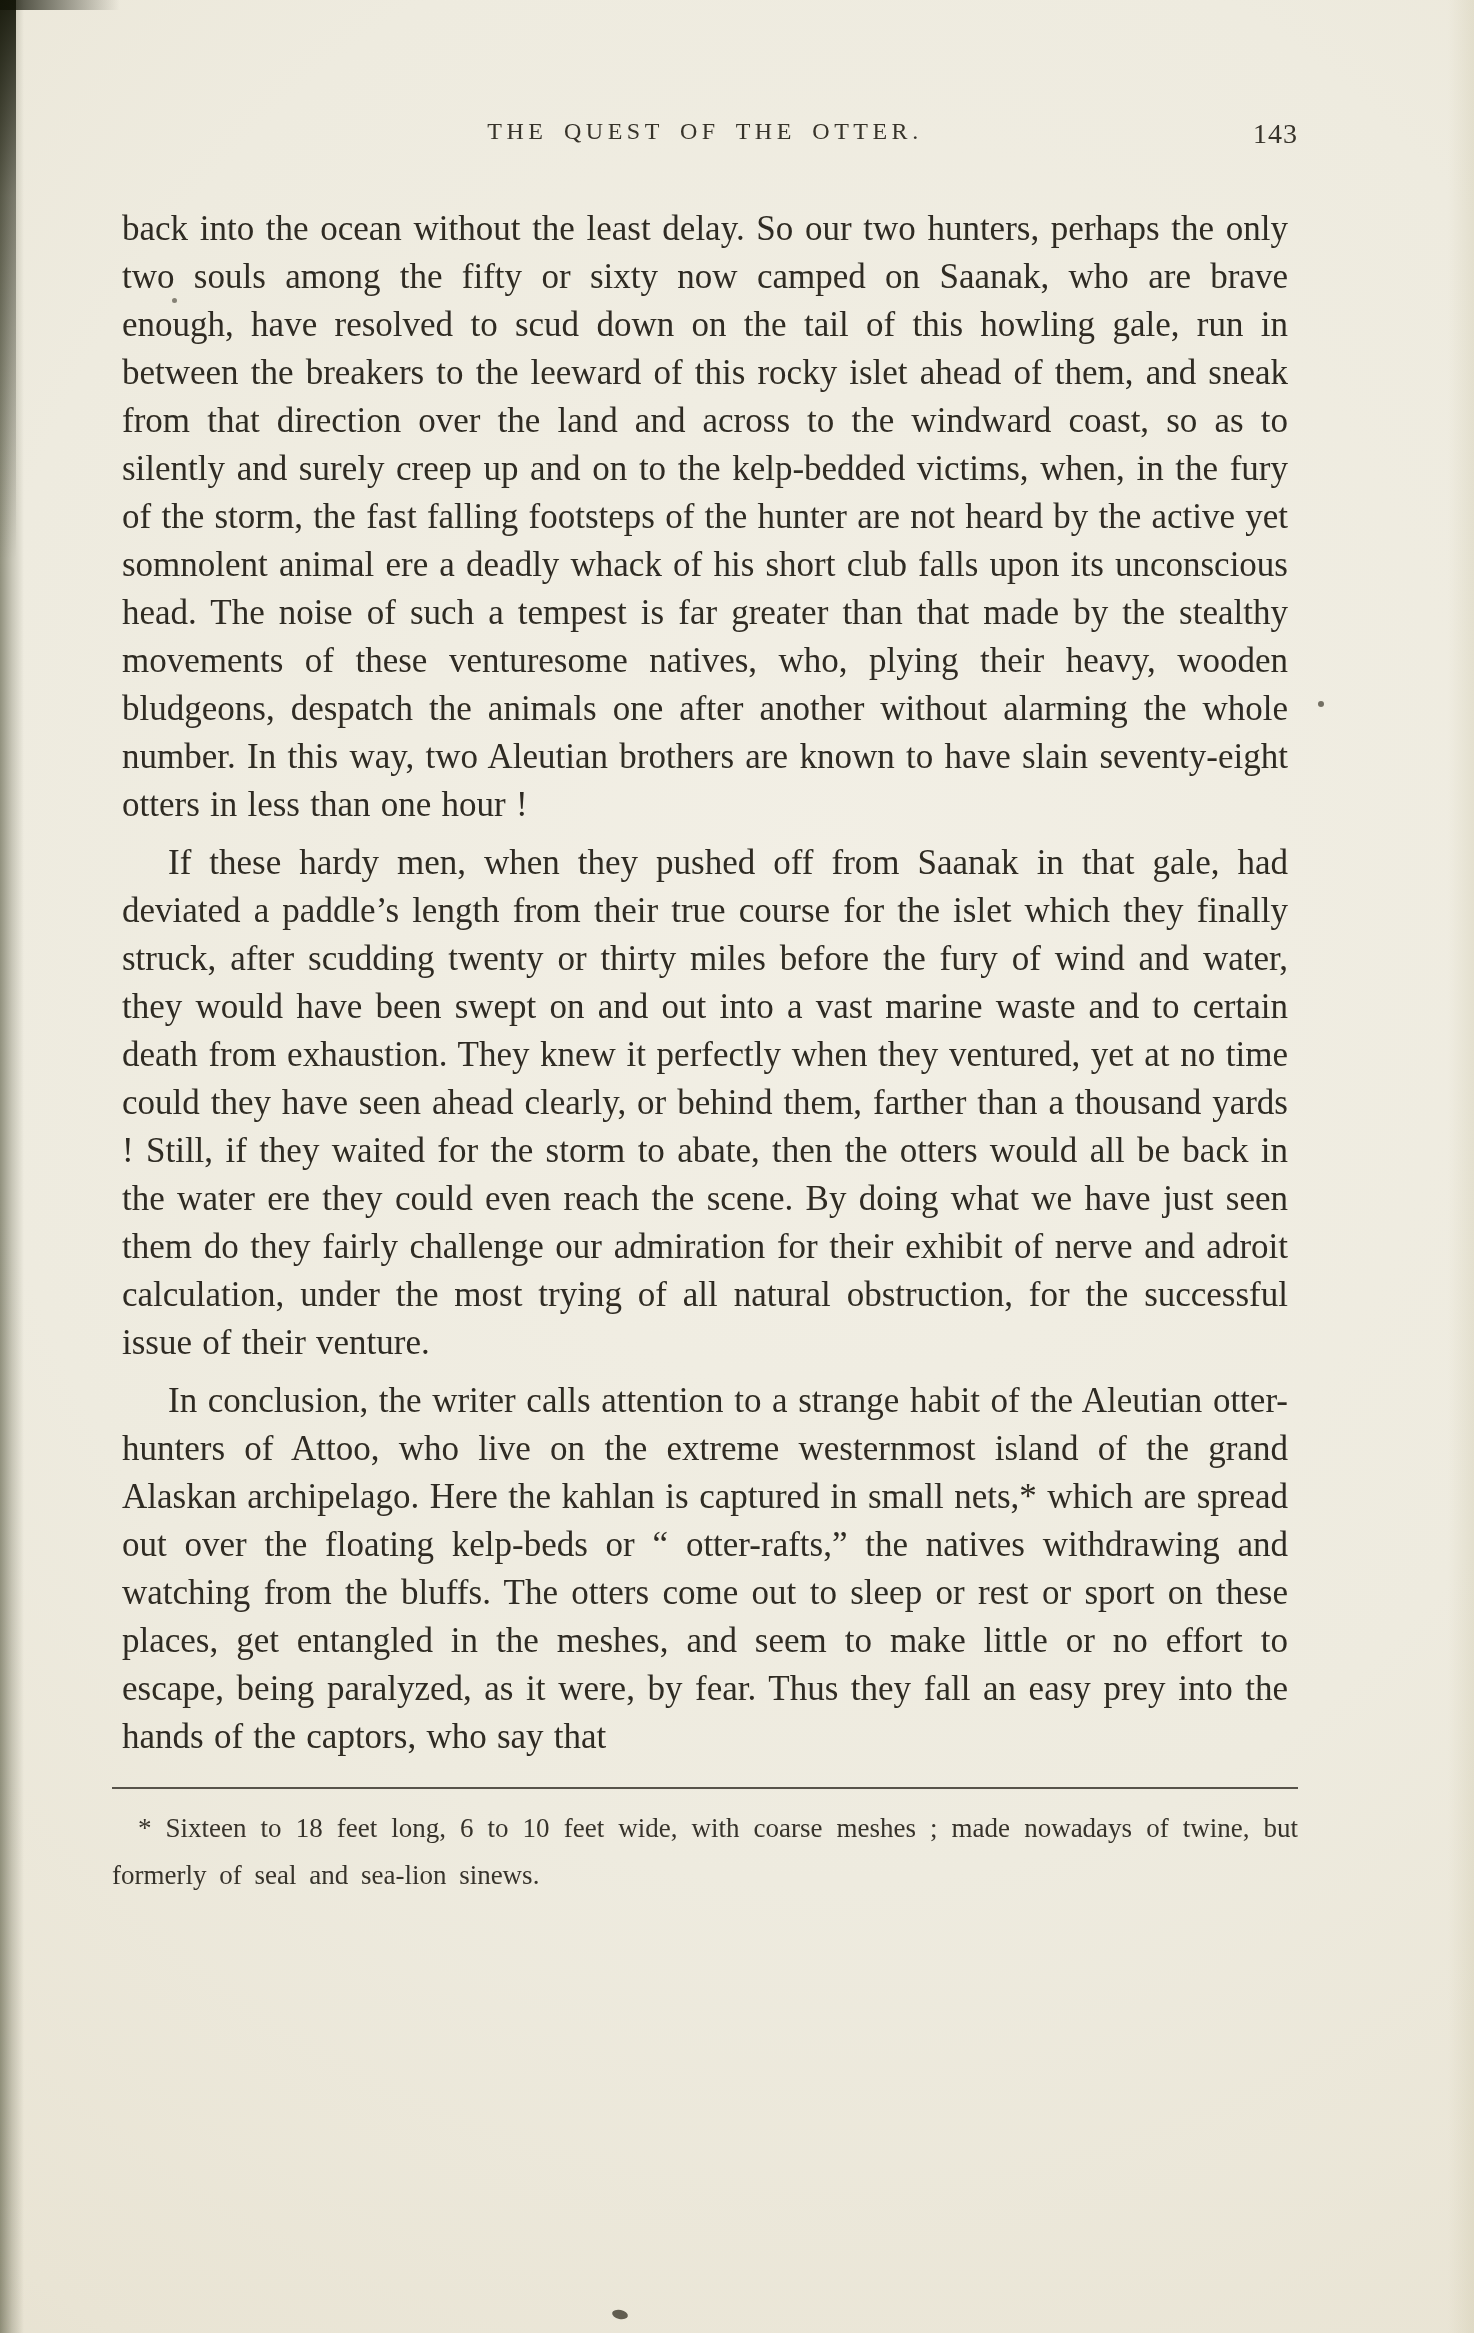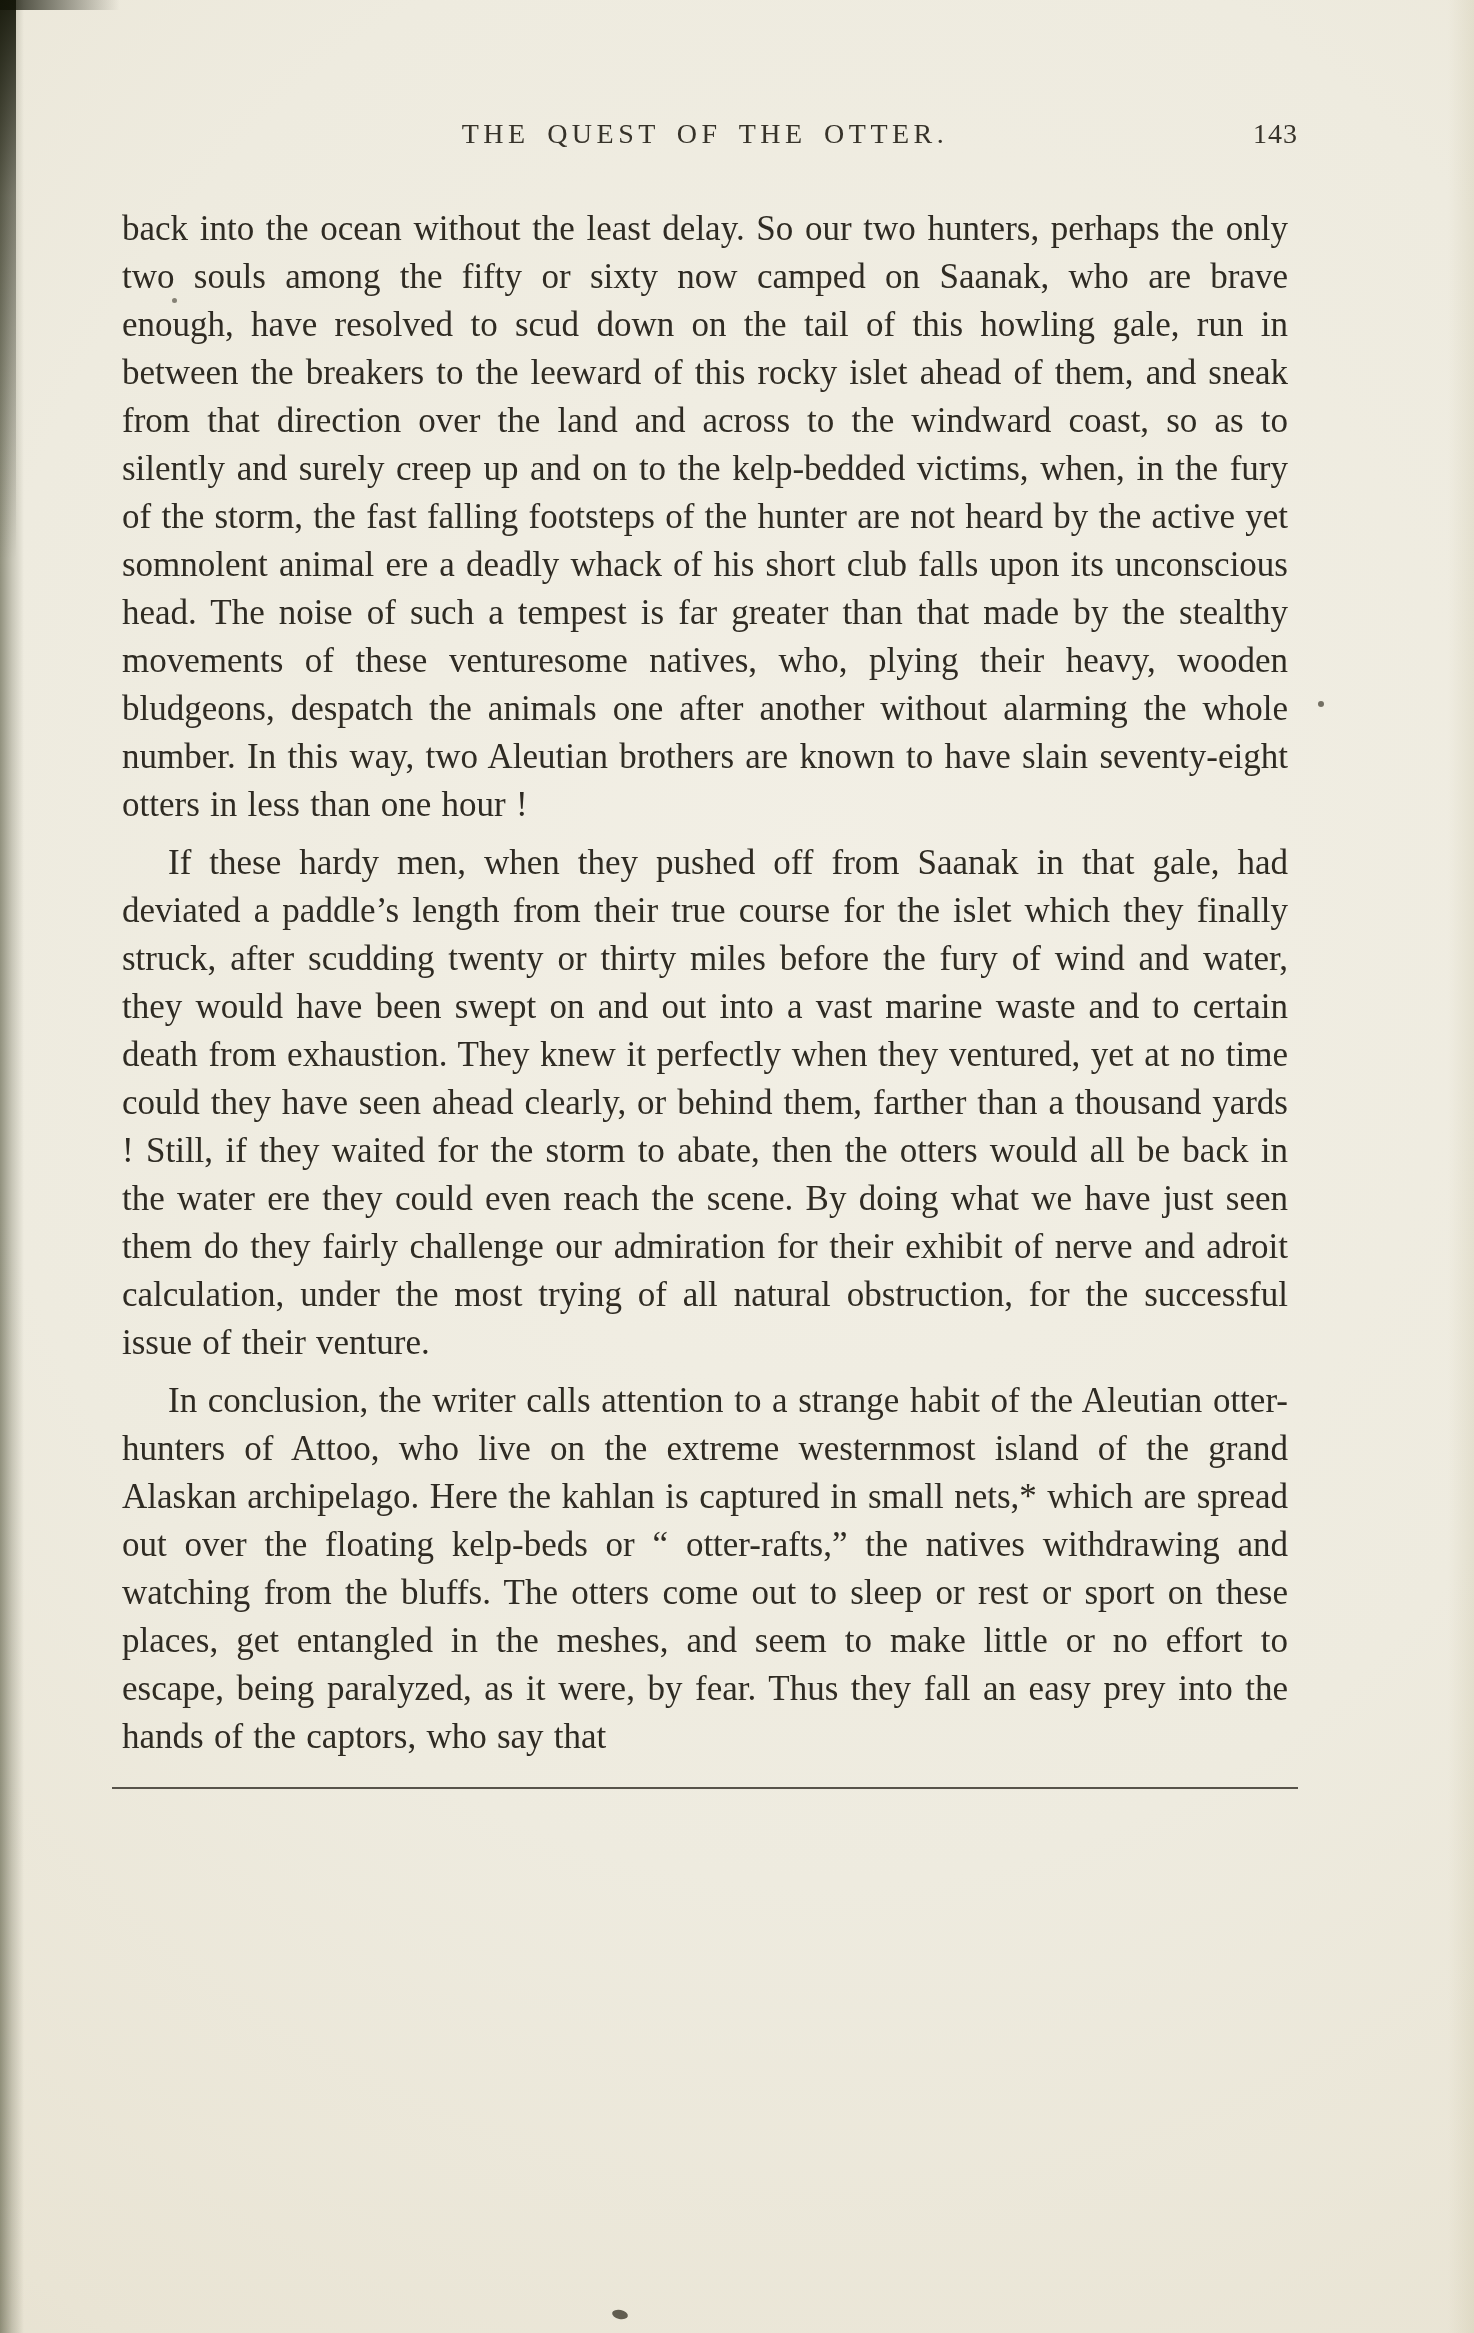--- a/index.html
+++ b/index.html
@@ -64,21 +64,21 @@
     top: 118px;
   }
 
   .running-head {
     position: relative;
     height: 42px;
     margin-bottom: 45px;
     text-align: center;
   }
   .running-title {
-    font-size: 28px;
+    font-size: 24px;
     letter-spacing: 4.5px;
     color: #37332a;
     word-spacing: 6px;
   }
   .page-number {
     position: absolute;
     right: 0;
     top: 0;
     font-size: 28px;
     letter-spacing: 1px;
@@ -136,19 +136,20 @@
     </div>
 
     <p class="body">back into the ocean without the least delay. So our two hunters, perhaps the only two souls among the fifty or sixty now camped on Saanak, who are brave enough, have resolved to scud down on the tail of this howling gale, run in between the breakers to the leeward of this rocky islet ahead of them, and sneak from that direction over the land and across to the windward coast, so as to silently and surely creep up and on to the kelp-bedded victims, when, in the fury of the storm, the fast falling footsteps of the hunter are not heard by the active yet somnolent animal ere a deadly whack of his short club falls upon its unconscious head. The noise of such a tempest is far greater than that made by the stealthy movements of these venturesome natives, who, plying their heavy, wooden bludgeons, despatch the animals one after another without alarming the whole number. In this way, two Aleutian brothers are known to have slain seventy-eight otters in less than one hour !</p>
 
     <p class="body indent">If these hardy men, when they pushed off from Saanak in that gale, had deviated a paddle’s length from their true course for the islet which they finally struck, after scudding twenty or thirty miles before the fury of wind and water, they would have been swept on and out into a vast marine waste and to certain death from exhaustion. They knew it perfectly when they ventured, yet at no time could they have seen ahead clearly, or behind them, farther than a thousand yards ! Still, if they waited for the storm to abate, then the otters would all be back in the water ere they could even reach the scene. By doing what we have just seen them do they fairly challenge our admiration for their exhibit of nerve and adroit calculation, under the most trying of all natural obstruction, for the successful issue of their venture.</p>
 
     <p class="body indent">In conclusion, the writer calls attention to a strange habit of the Aleutian otter-hunters of Attoo, who live on the extreme westernmost island of the grand Alaskan archipelago. Here the kahlan is captured in small nets,* which are spread out over the floating kelp-beds or “ otter-rafts,” the natives withdrawing and watching from the bluffs. The otters come out to sleep or rest or sport on these places, get entangled in the meshes, and seem to make little or no effort to escape, being paralyzed, as it were, by fear. Thus they fall an easy prey into the hands of the captors, who say that</p>
 
     <div class="footnote-rule"></div>
 
+    <p class="footnote">* Sixteen to 18 feet long, 6 to 10 feet wide, with coarse meshes ; made nowadays of twine, but formerly of seal and sea-lion sinews.</p>
 
   </div>
 
   <div class="speck s1"></div>
   <div class="speck s2"></div>
   <div class="speck s3"></div>
 </div>
 
 </body></html>

